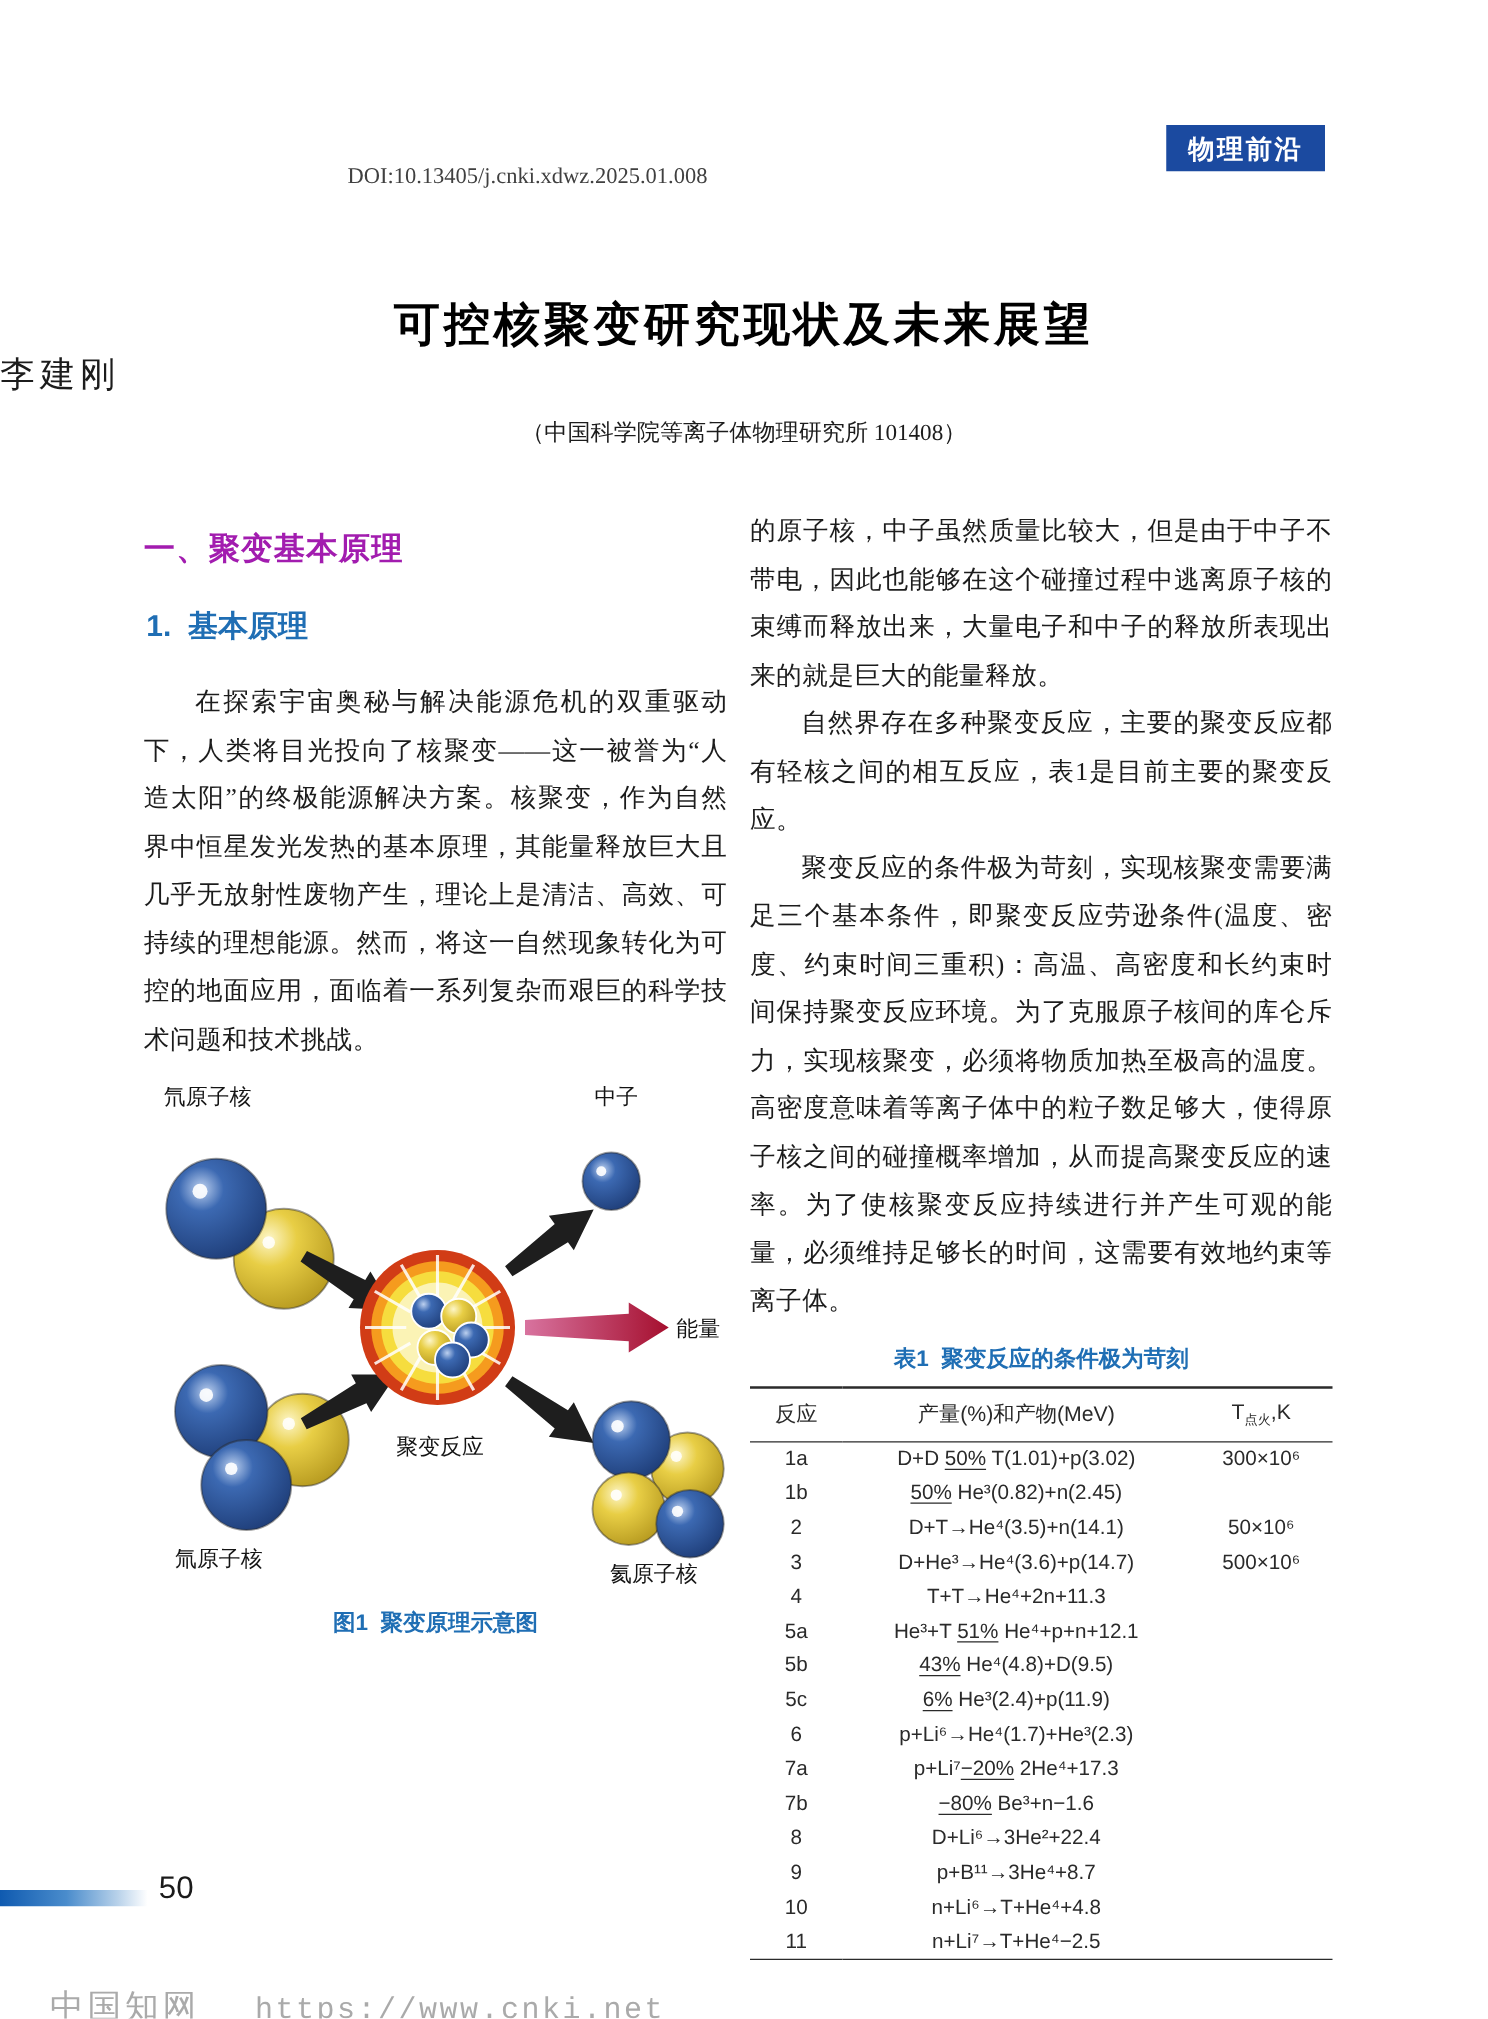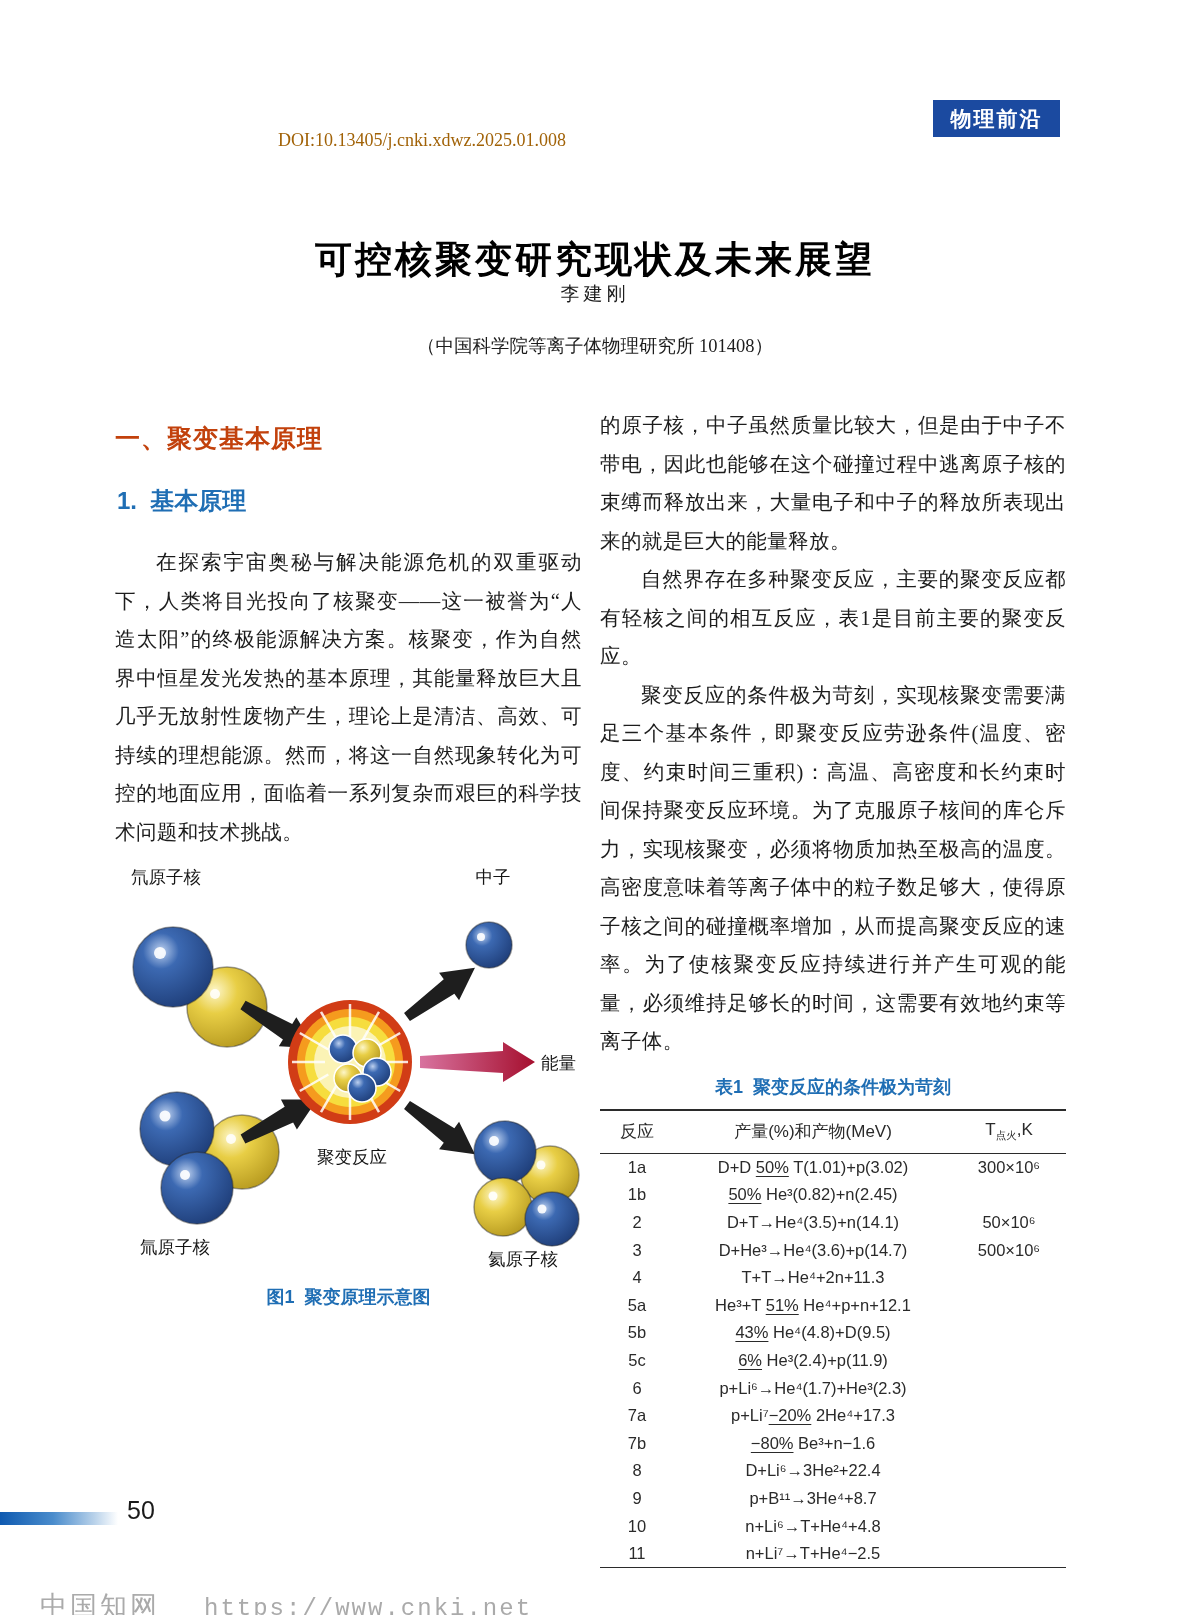--- a/index.html
+++ b/index.html
@@ -6,34 +6,34 @@
   .page{
     position:relative;width:1190px;height:1615px;background:#ffffff;
     font-family:"Liberation Serif","DejaVu Serif",serif;color:#1c1c1c;overflow:hidden;
   }
   
   .badge{
     position:absolute;left:933px;top:100px;width:127px;height:37px;
     background:#1b4aa0;color:#ffffff;display:flex;align-items:center;justify-content:center;
     font-family:"Liberation Sans","DejaVu Sans",sans-serif;font-weight:bold;font-size:21px;letter-spacing:2px;
   }
-  .doi{position:absolute;left:278px;top:130px;font-size:18px;color:#a16207;}
+  .doi{position:absolute;left:278px;top:130px;font-size:18px;color:#404040;}
   .title{
     position:absolute;left:0;top:210px;width:1190px;text-align:center;
     font-weight:bold;font-size:37px;letter-spacing:3px;color:#000;
   }
-  .author{position:absolute;left:0;top:281px;width:1190px;text-align:center;font-size:19px;letter-spacing:4px;}
+  .author{position:absolute;left:0;top:281px;width:1190px;font-size:28px;letter-spacing:4px;}
   .affiliation{position:absolute;left:0;top:333px;width:1190px;text-align:center;font-size:18.5px;}
   
   .col{position:absolute;top:406px;width:467px;}
   .col-left{left:115px;}
   .col-right{left:600px;width:466px;}
   .section-title{
     margin:16px 0 30px 0;font-family:Liberation Mono, monospace;
-    font-weight:bold;font-size:25px;color:#c2410c;letter-spacing:1px;
+    font-weight:bold;font-size:25px;color:#a21caf;letter-spacing:1px;
   }
   .subsection-title{
     margin:0 0 26px 2px;font-family:"Liberation Sans","DejaVu Sans",sans-serif;
     font-weight:bold;font-size:24px;color:#1f6eb4;white-space:pre-wrap;
   }
   .body-p{
     margin:0;font-size:20.5px;line-height:38.5px;text-align:justify;text-indent:2em;
     letter-spacing:0.4px;
   }
   .body-p.flush{text-indent:0;}

